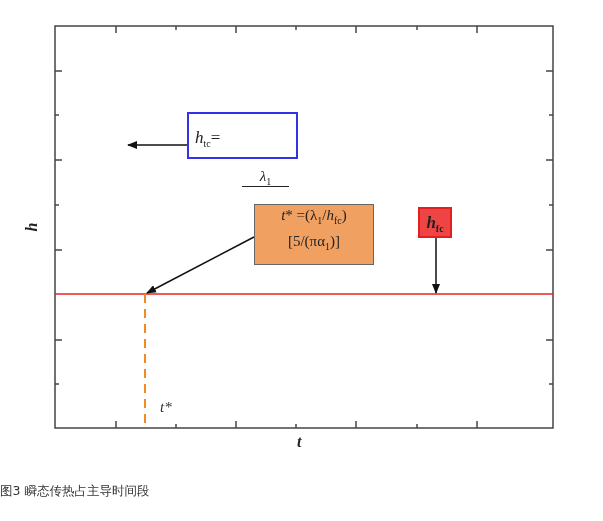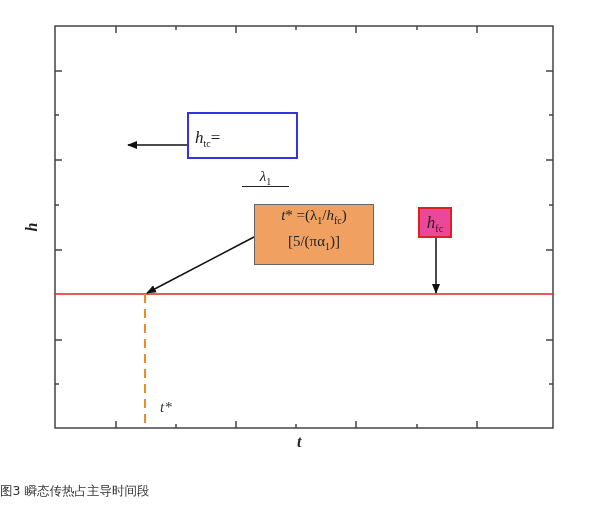--- a/index.html
+++ b/index.html
@@ -2,21 +2,21 @@
 <html><head>
 <meta charset="utf-8">
 <style>
   html,body{margin:0;padding:0;background:#fff;}
   body{width:603px;height:521px;position:relative;overflow:hidden;font-family:"Liberation Serif",serif;}
   svg{position:absolute;left:0;top:0;}
   .caption{position:absolute;left:0;top:483px;width:603px;text-align:left;font-family:"DejaVu Sans",sans-serif;font-size:12.5px;color:#333;}
   .box{position:absolute;box-sizing:border-box;font-family:"Liberation Serif",serif;color:#222;}
   .box-formula{left:187px;top:112px;width:111px;height:47px;border:2px solid #3333e6;background:#fff;}
   .box-tstar{left:254px;top:204px;width:120px;height:61px;border:1px solid #666;background:#f0a060;text-align:center;font-size:15px;line-height:21px;padding-top:0;}
-  .box-hfc{left:418px;top:207px;width:34px;height:31px;border:2px solid #e02020;background:#ec4899;font-style:italic;font-size:17px;text-align:center;line-height:27px;}
+  .box-hfc{left:418px;top:207px;width:34px;height:31px;border:2px solid #e02020;background:#ef4444;font-style:italic;font-size:17px;text-align:center;line-height:27px;font-weight:bold;}
   .it{font-style:italic;}
   sub{font-size:10px;font-style:normal;}
   .frac{position:absolute;left:49px;top:4px;width:55px;text-align:center;font-size:15px;margin-top:48px;}
   .frac .num{display:block;height:20px;line-height:20px;}
   .frac .bar{display:block;border-top:1px solid #222;margin:0 4px;}
   .frac .den{display:block;line-height:20px;}
   .hlabel{position:absolute;left:6px;top:14px;font-size:17px;}
   .axis-label{position:absolute;font-style:italic;font-weight:bold;font-size:16px;font-family:"Liberation Serif",serif;color:#222;}
   .tstar-label{position:absolute;left:160px;top:399px;font-style:italic;font-size:15px;color:#333;}
 </style>

